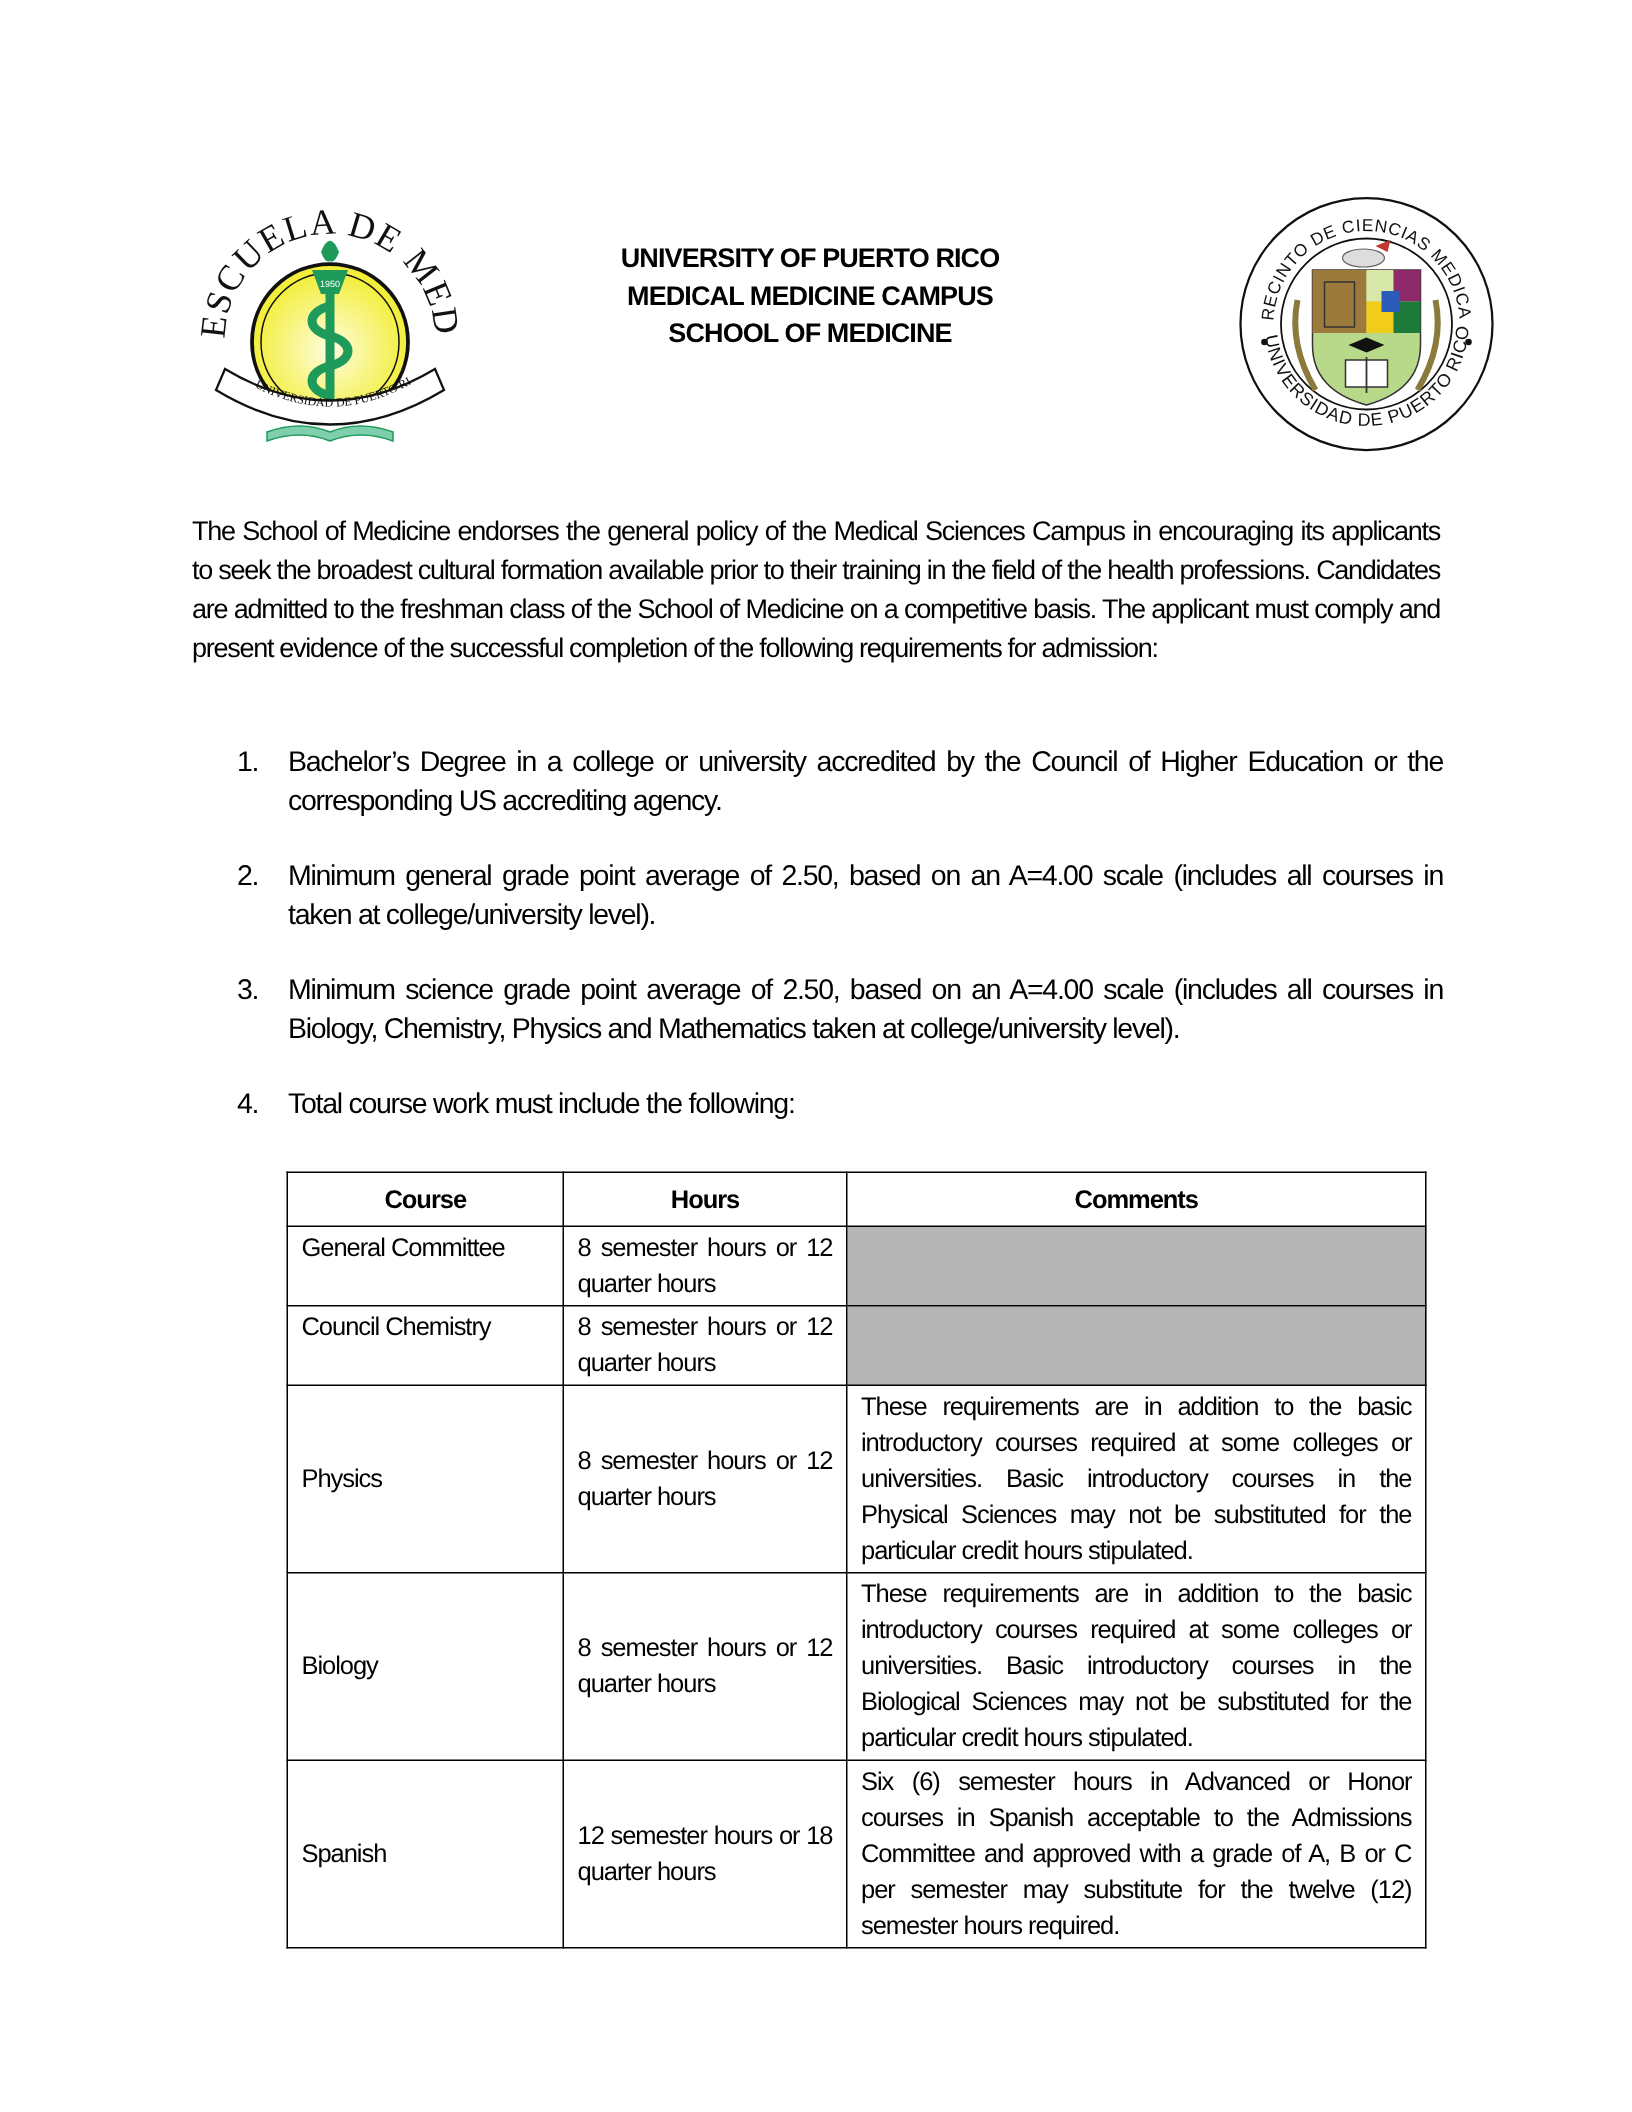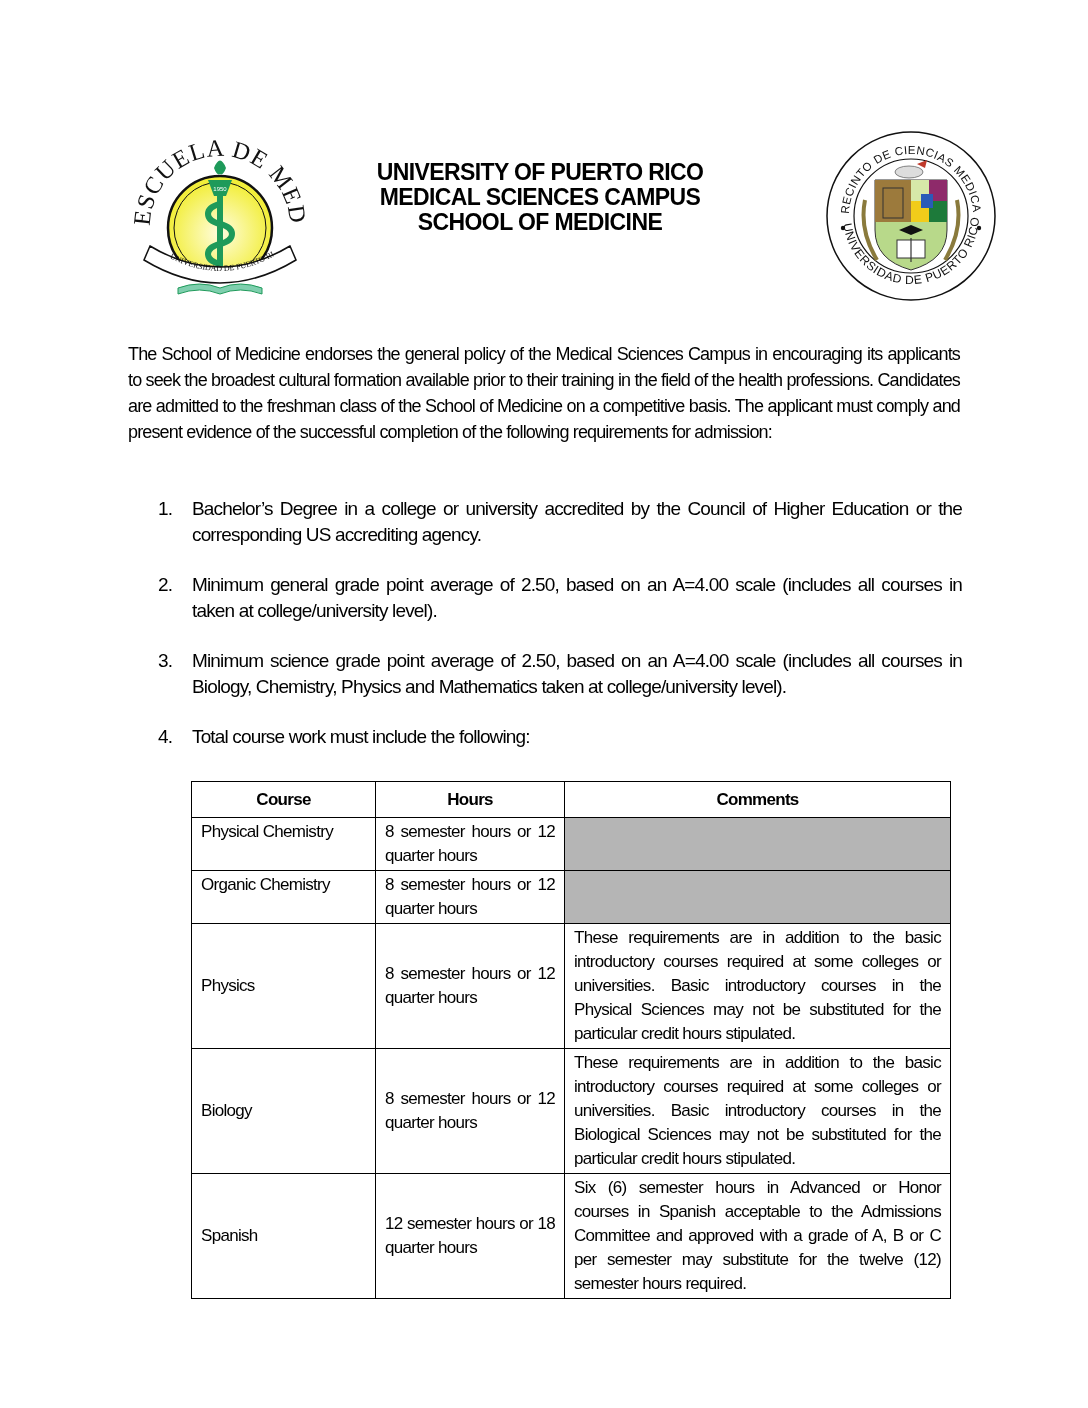--- a/index.html
+++ b/index.html
@@ -7,21 +7,21 @@
          font-family: "Liberation Sans", sans-serif; color: #000; }
   .page { position: absolute; left: 0; top: 0; width: 1088px; height: 1408px; }
 
   
   .logo-left { position: absolute; left: 128px; top: 128px; width: 184px; height: 172px; }
   .logo-right { position: absolute; left: 825px; top: 130px; width: 172px; height: 172px; }
 
   
   .header { position: absolute; left: 330px; top: 160px; width: 420px; text-align: center; }
   .header div { font-family: "Liberation Sans Narrow", "Liberation Sans", sans-serif; font-weight: bold;
-                font-size: 23px; line-height: 25px; letter-spacing: -0.6px; }
+                font-size: 18px; line-height: 25px; letter-spacing: -0.6px; }
   .req-title { position: absolute; left: 330px; top: 289px; width: 420px; text-align: center;
                font-weight: bold; font-size: 18px; text-decoration: underline; letter-spacing: -0.6px; }
 
   
   .intro { position: absolute; left: 128px; top: 341px; width: 832px; font-size: 18px;
            line-height: 26px; text-align: justify; letter-spacing: -0.85px; }
 
   
   .req-list { position: absolute; left: 158px; top: 496px; width: 804px; margin: 0; padding: 0; list-style: none; }
   .req-item { position: relative; padding-left: 34px; font-size: 19px; line-height: 26px;
@@ -106,21 +106,21 @@
     <rect x="96" y="64" width="12" height="14" fill="#2a5bb8"></rect>
     <rect x="58" y="58" width="20" height="30" fill="none" stroke="#333" stroke-width="1"></rect>
 
     <path d="M 74 100 L 86 95 L 98 100 L 86 105 Z" fill="#111"></path>
     <rect x="72" y="110" width="28" height="18" fill="#fff" stroke="#333" stroke-width="1"></rect>
     <line x1="86" y1="108" x2="86" y2="132" stroke="#333" stroke-width="1.2"></line>
   </svg>
 
   <div class="header">
     <div>UNIVERSITY OF PUERTO RICO</div>
-    <div>MEDICAL SCIENCES CAMPUS</div>
+    <div>MEDICAL MEDICINE CAMPUS</div>
     <div>SCHOOL OF MEDICINE</div>
   </div>
 
 
   <p class="intro" style="margin:0">The School of Medicine endorses the general policy of the Medical Sciences Campus in encouraging its applicants to seek the broadest cultural formation available prior to their training in the field of the health professions.  Candidates are admitted to the freshman class of the School of Medicine on a competitive basis.  The applicant must comply and present evidence of the successful completion of the following requirements for admission:</p>
 
   <ol class="req-list">
     <li class="req-item">
       <span class="req-num">1.</span>
       <span>Bachelor’s Degree in a college or university accredited by the Council of Higher Education or the corresponding US accrediting agency.</span>
@@ -142,26 +142,26 @@
   <table class="course-table">
     <thead>
       <tr>
         <th class="col-course">Course</th>
         <th class="col-hours">Hours</th>
         <th>Comments</th>
       </tr>
     </thead>
     <tbody>
       <tr>
-        <td style="vertical-align:top">Physical Chemistry</td>
+        <td style="vertical-align:top">General Committee</td>
         <td class="hours-cell">8 semester hours or 12 quarter hours</td>
         <td class="comment-cell shaded" style="background: rgb(181, 181, 181);"></td>
       </tr>
       <tr>
-        <td style="vertical-align:top">Organic Chemistry</td>
+        <td style="vertical-align:top">Council Chemistry</td>
         <td class="hours-cell">8 semester hours or 12 quarter hours</td>
         <td class="comment-cell shaded" style="background: rgb(181, 181, 181);"></td>
       </tr>
       <tr>
         <td>Physics</td>
         <td class="hours-cell">8 semester hours or 12 quarter hours</td>
         <td class="comment-cell">These requirements are in addition to the basic introductory courses required at some colleges or universities.  Basic introductory courses in the Physical Sciences may not be substituted for the particular credit hours stipulated.</td>
       </tr>
       <tr>
         <td>Biology</td>

